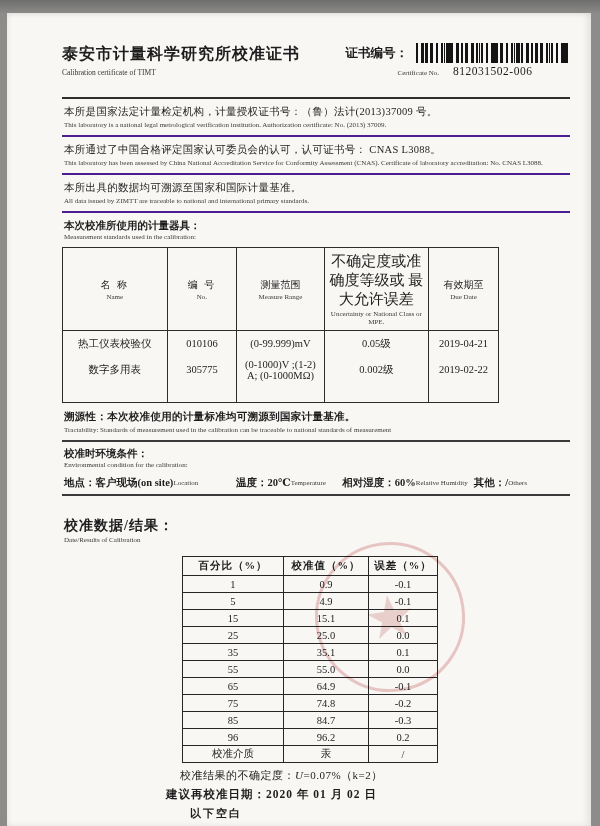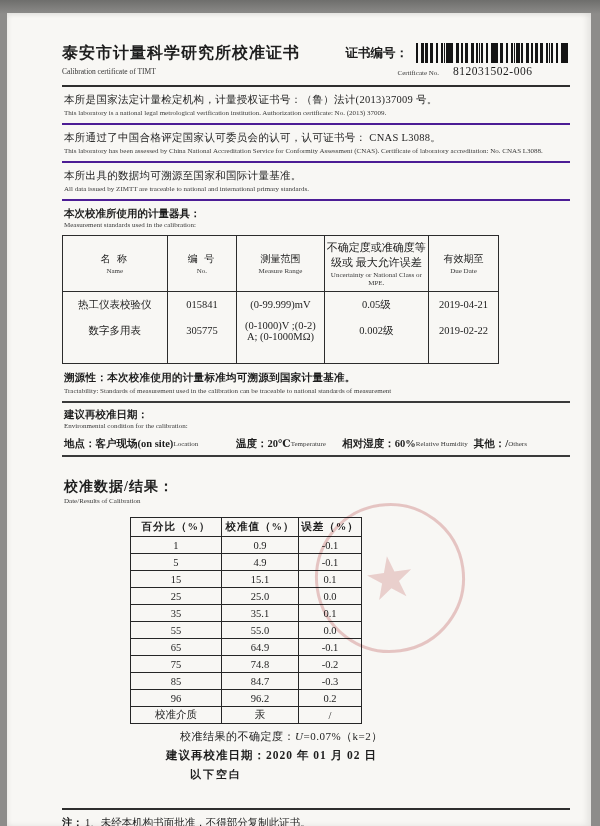--- a/index.html
+++ b/index.html
@@ -15,21 +15,21 @@
   .page {
     position:absolute; top:13px; left:7px; width:584px; height:813px;
     background:linear-gradient(180deg,#edecе9 0,#f4f3f0 30px,#f8f7f4 120px,#fbfaf7 100%);
     background-color:#f8f7f4;
     box-shadow:inset -4px 0 6px rgba(0,0,0,.08), inset 2px 2px 4px rgba(0,0,0,.05);
     padding:30px 21px 0 55px;
     overflow:hidden;
   }
   .muted-en { font-size:7px; color:#3a3a3a; }
   
-  .header { display:flex; justify-content:space-between; align-items:flex-start; border-bottom:2px solid #2e2e2e; padding-bottom:8px; }
+  .header { display:flex; justify-content:space-between; align-items:center; border-bottom:2px solid #2e2e2e; padding-bottom:20px; }
   .h-title-cn { font-size:16px; font-weight:700; letter-spacing:1px; }
   .h-title-en { font-size:7.5px; color:#333; margin-top:3px; }
   .h-right { display:flex; flex-direction:column; margin-right:2px; }
   .h-right-top { display:flex; align-items:center; gap:8px; }
   .certno-label { font-size:12.5px; font-weight:700; }
   .barcode { width:152px; height:20px;
     background:
       repeating-linear-gradient(90deg,#141414 0 2px,transparent 2px 5px),
       repeating-linear-gradient(90deg,#141414 0 1px,transparent 1px 7px),
       repeating-linear-gradient(90deg,transparent 0 9px,#141414 9px 12px,transparent 12px 23px);
@@ -65,21 +65,21 @@
   .env-item:nth-child(2){ width:21%; }
   .env-item:nth-child(3){ width:26%; }
   .env-item:nth-child(4){ width:19%; }
   .env-cn { font-size:10.5px; font-weight:700; }
   .env-en { font-size:7px; color:#3a3a3a; margin-top:3px; font-weight:400;text-align:right; }
   
   .results-head { padding:21px 0 2px 2px; }
   .results-title-cn { font-size:14px; font-weight:700; letter-spacing:1px; }
   .results-title-en { font-size:7px; color:#3a3a3a; margin-top:1px; }
   .results-wrap { position:relative; margin-top:10px; }
-  .results-table { width:232px; margin-left:68px; font-size:10.5px; }
+  .results-table { width:256px; margin-left:120px; font-size:10.5px; }
   .results-table th,.results-table td { border:1px solid #262626; text-align:center; padding:0; height:17px; font-weight:400; }
   .results-table th { font-weight:700; letter-spacing:1px; height:19px; }
   .results-table col:nth-child(1){ width:95px; }
   .results-table col:nth-child(2){ width:80px; }
   .results-table col:nth-child(3){ width:65px; }
   .res-notes { margin:5px 0 0 118px; }
   .res-note1 { font-size:11px; letter-spacing:.5px; }
   .res-note1 .usym { font-style:italic; }
   .res-note2 { font-size:11.5px; font-weight:700; letter-spacing:1px; margin-top:4px; margin-left:-14px; }
   .res-blank { font-size:11px; font-weight:700; letter-spacing:2px; margin-top:4px; margin-left:10px; }
@@ -146,60 +146,60 @@
           </th>
         <th style="width:16%">
             <div class="eq-col-cn">编 号</div>
             <div class="eq-col-en">No.</div>
           </th>
         <th style="width:20%">
             <div class="eq-col-cn tight">测量范围</div>
             <div class="eq-col-en">Measure Range</div>
           </th>
         <th style="width:24%">
-            <div class="eq-col-cn tight" style="font-size:11px">不确定度或准确度等级或 最大允许误差</div>
+            <div class="eq-col-cn tight" style="font-size:15px">不确定度或准确度等级或 最大允许误差</div>
             <div class="eq-col-en">Uncertainty or National Class or MPE.</div>
           </th>
         <th style="width:16%">
             <div class="eq-col-cn tight">有效期至</div>
             <div class="eq-col-en">Due Date</div>
           </th>
       </tr>
     </thead>
     <tbody>
       <tr>
         <td>热工仪表校验仪</td>
-        <td>015841</td>
+        <td>010106</td>
         <td>(0-99.999)mV</td>
         <td>0.05级</td>
         <td>2019-04-21</td>
       </tr>
       <tr>
         <td>数字多用表</td>
         <td>305775</td>
-        <td style="padding:0 6px">(0-1000)V ;(0-2) A; (0-1000MΩ)</td>
+        <td style="padding:0 6px">(0-1000)V ;(1-2) A; (0-1000MΩ)</td>
         <td>0.002级</td>
         <td>2019-02-22</td>
       </tr>
       <tr class="eq-empty">
         <td></td>
           <td></td>
           <td></td>
           <td></td>
           <td></td>
       </tr>
     </tbody>
   </table>
   <div class="trace">
     <div class="st-cn" style="font-weight:700">溯源性：本次校准使用的计量标准均可溯源到国家计量基准。</div>
     <div class="st-en">Tractability:  Standards of measurement used in the calibration can be traceable to national standards of measurement</div>
   </div>
 
   <div class="env">
-    <div class="env-title-cn">建议再校准日期：</div>
+    <div class="env-title-cn">校准时环境条件：</div>
     <div class="muted-en">Environmental condition for the calibration:</div>
     <div class="env-row">
       <div class="env-item">
         <span class="env-cn">地点：客户现场(on site)</span>
         <span class="env-en">Location</span>
       </div>
       <div class="env-item">
         <span class="env-cn">温度：20℃</span>
         <span class="env-en">Temperature</span>
       </div>

